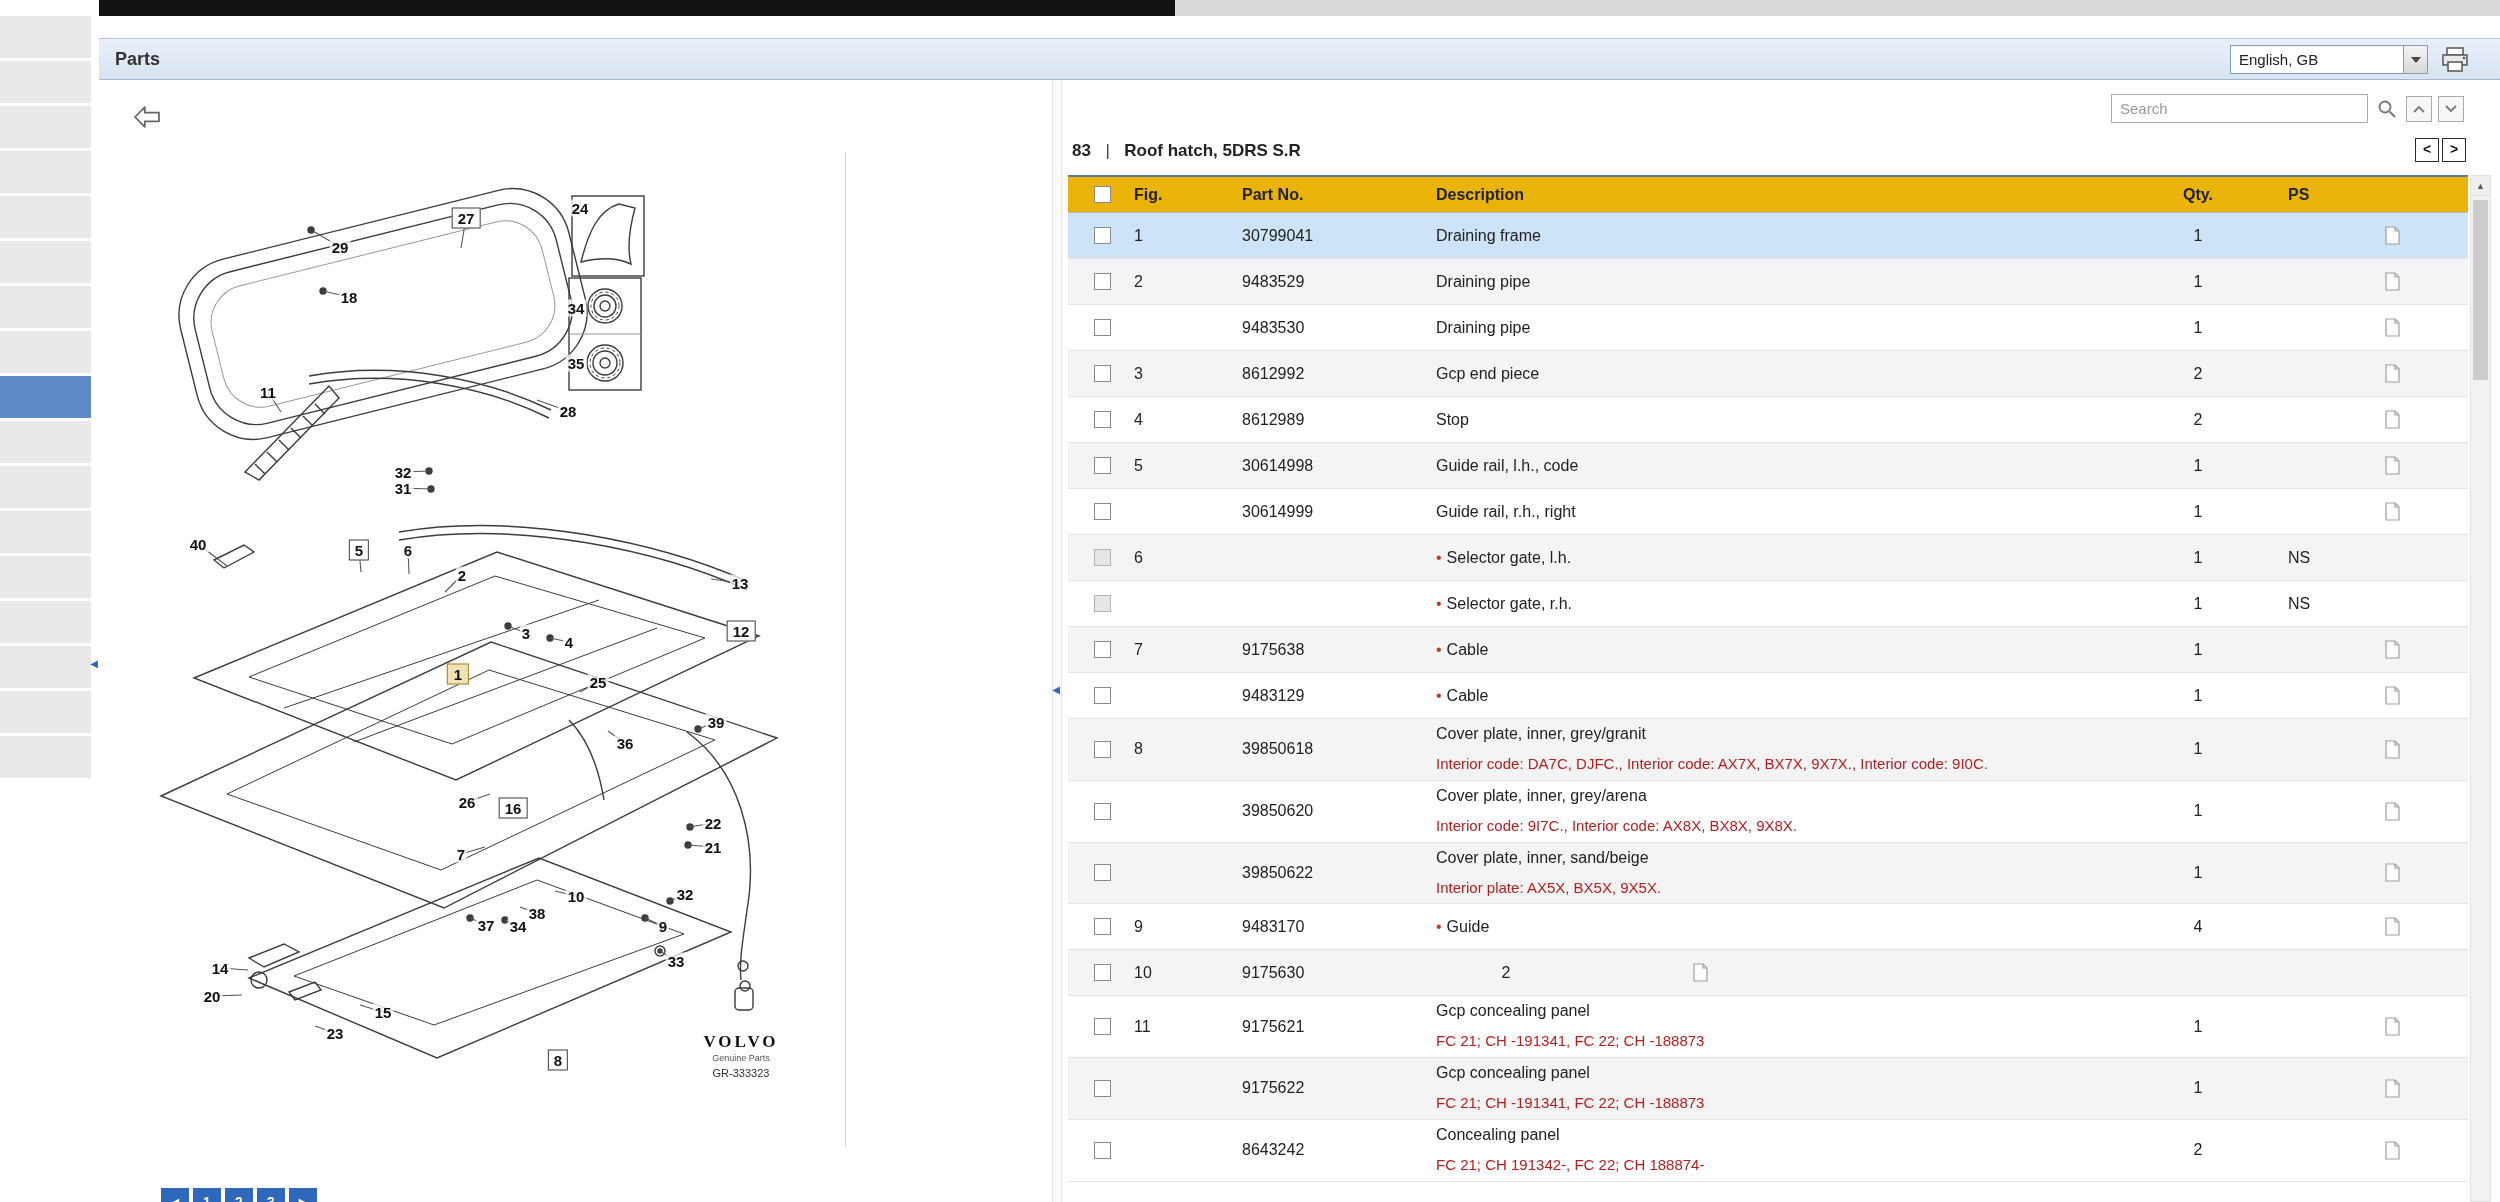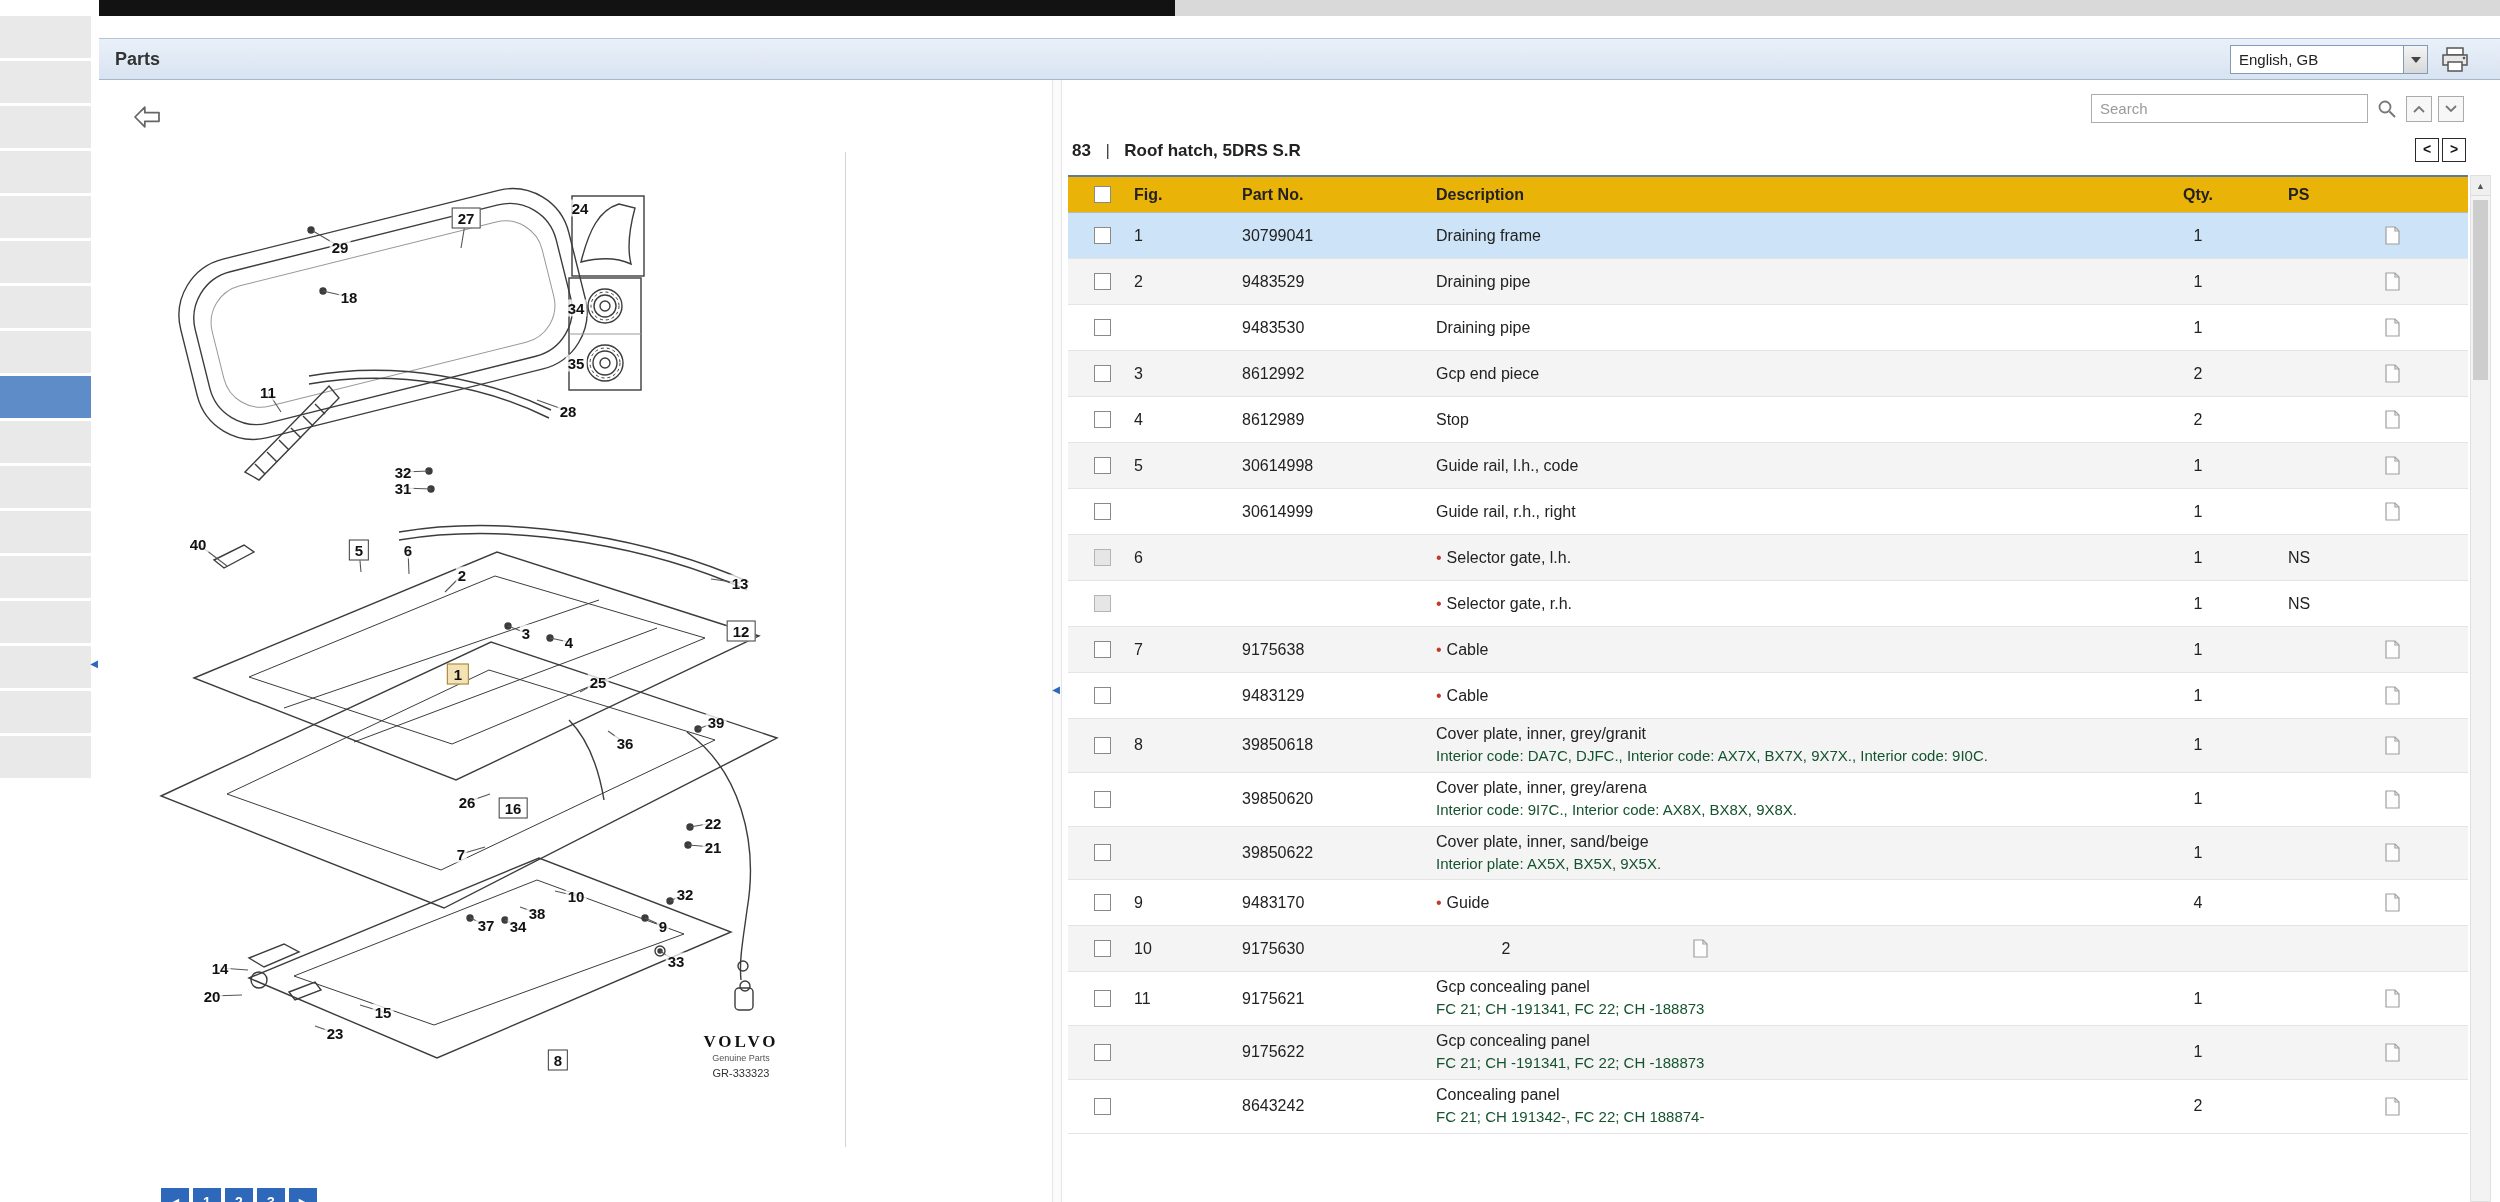--- a/index.html
+++ b/index.html
@@ -43,21 +43,21 @@
   .volvo-code { font-size:11px; color:#333; margin-top:4px; }
   #pagination { position:absolute; left:62px; top:1108px; display:flex; gap:4px; }
   .pg { width:28px; height:28px; background:var(--accent_blue); color:#fff; font-size:14px; font-weight:bold; text-align:center; line-height:28px; cursor:pointer; }
 
   
   #divider { position:absolute; left:1052px; top:80px; width:10px; height:1122px; background:#fbfbfb; border-left:1px solid #e6e6e6; border-right:1px solid #e6e6e6; }
 
   
   #right-pane { position:absolute; left:1062px; top:80px; width:1438px; height:1122px; background:#fff; }
   #search-row { position:absolute; top:14px; right:36px; display:flex; align-items:center; gap:6px; }
-  #search-input { width:277px; height:29px; border:1px solid #abadb3; font-size:15px; padding:0 8px; color:#333; font-family:"Liberation Sans", sans-serif; }
+  #search-input { width:257px; height:29px; border:1px solid #abadb3; font-size:15px; padding:0 8px; color:#333; font-family:"Liberation Sans", sans-serif; }
   #search-input::placeholder { color:#9a9a9a; }
   .mini-btn { width:26px; height:26px; background:#f7f7f7; border:1px solid #ababab; display:flex; align-items:center; justify-content:center; cursor:pointer; }
   .icon-plain { width:26px; height:26px; display:flex; align-items:center; justify-content:center; cursor:pointer; }
 
   #title-row { position:absolute; top:56px; left:10px; right:34px; height:30px; }
   .title-text { font-size:17px; font-weight:bold; color:#222; line-height:30px; }
   .title-sep { margin:0 10px; font-weight:normal; color:#444; }
   #nav-btns { position:absolute; right:0; top:2px; display:flex; gap:3px; }
   .nav-btn { width:24px; height:24px; background:#fff; border:1.5px solid #2b2b2b; font-size:14px; font-weight:bold; color:#111; text-align:center; line-height:21px; cursor:pointer; }
 
@@ -72,21 +72,21 @@
   .col-ps    { width:200px; padding-left:20px; flex:none; display:flex; align-items:center; }
   .trow { display:flex; align-items:center; min-height:46px; border-bottom:1px solid #e4e4e4; background:#fff; cursor:pointer; }
   .trow.shade { background:#f4f4f4; }
   .trow.selected { background:var(--selected_row); }
   .cb { width:17px; height:17px; background:#fff; border:1px solid #8a8a8a; }
   .cb.disabled { background:#e6e6e6; border-color:#b4b4b4; }
   .c-fig, .c-part, .c-qty { font-size:16px; color:#222; }
   .col-desc { padding:6px 0; }
   .d-main { font-size:16px; color:#222; }
   .bullet { color:var(--bullet_red); margin-right:5px; font-size:16px; }
-  .d-sub { font-size:15px; color:#14532d; max-width:580px; margin-top:4px; line-height:1.25; }
+  .d-sub { font-size:15px; color:#b91c1c; max-width:580px; margin-top:12px; line-height:1.25; }
   .ps-icon { margin-left:96px; }
   .ns { font-size:16px; color:#222; }
 
   
   #sbar { position:absolute; left:1408px; top:95px; width:21px; height:1027px; background:#f3f3f3; border:1px solid #e0e0e0; }
   .sb-up { height:20px; background:#efefef; border-bottom:1px solid #ddd; text-align:center; font-size:9px; line-height:20px; color:#555; cursor:pointer; }
   .sb-thumb { position:absolute; left:2px; top:24px; width:15px; height:180px; background:#cdcdcd; cursor:pointer; }
 </style>
 </head>
 <body>

